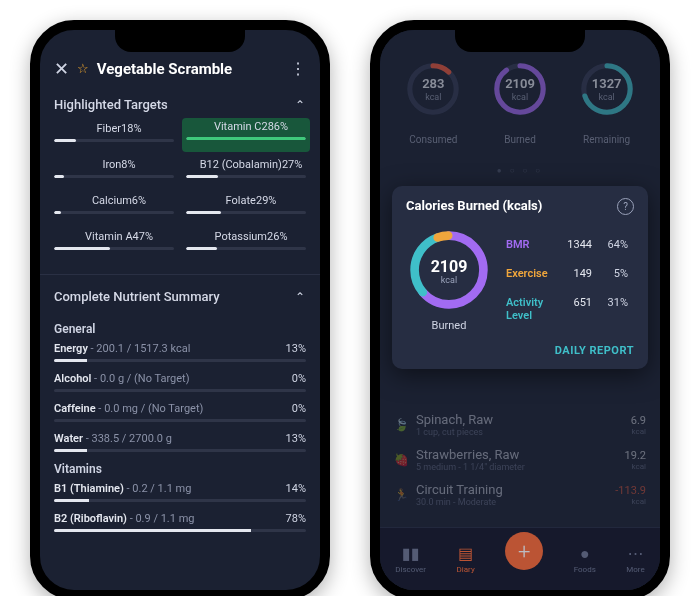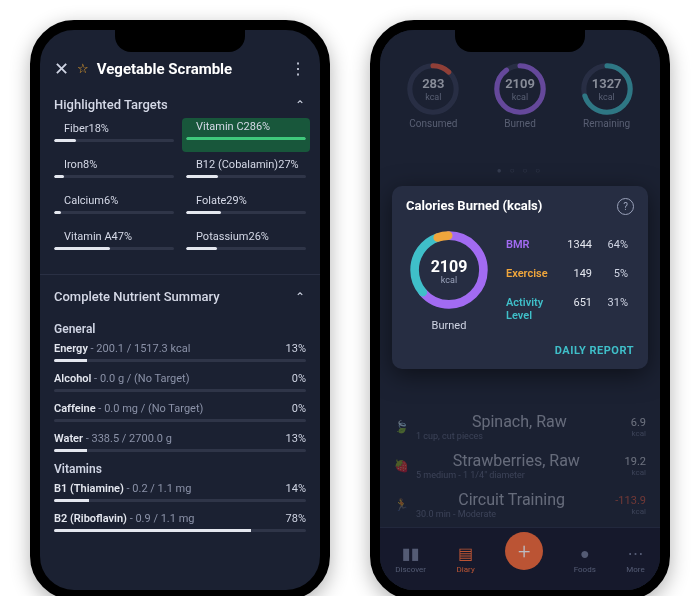--- a/index.html
+++ b/index.html
@@ -10,39 +10,39 @@
   
   .p1 .topbar{display:flex;align-items:center;padding:28px 14px 6px 14px;gap:8px;}
   .p1 .close-icon{font-size:18px;color:#cfd4e3;}
   .p1 .star-icon{color:#f4a82c;font-size:13px;}
   .p1 .title{font-weight:700;font-size:15px;color:#fff;flex:1;}
   .p1 .kebab{color:#cfd4e3;font-size:16px;}
   .section-hdr{display:flex;justify-content:space-between;align-items:center;padding:12px 15px 4px 14px;font-size:13px;color:#d5d9e7;font-weight:500;}
   .chev{font-size:12px;color:#cfd4e3;}
   .targets{display:grid;grid-template-columns:1fr 1fr;gap:4px 12px;padding:4px 14px 10px 14px;}
   .t-cell{position:relative;padding:2px 0 10px 0;}
-  .t-row{display:flex;justify-content:flex-start;font-size:11px;color:#d5d9e7;padding-left:10px;}
+  .t-row{display:flex;justify-content:center;font-size:11px;color:#d5d9e7;padding-left:10px;}
   .t-bar{height:3px;background:#2f3548;border-radius:2px;margin-top:4px;position:relative;overflow:hidden;}
   .t-bar>span{display:block;height:100%;background:#e4e7ef;border-radius:2px;}
   .vc .t-bar>span{background:#3fc97b;}
   .vc{background:#18573b;border-radius:4px;padding:2px 4px 10px 4px;margin:-2px -4px 0 -4px;}
   .summary{padding:4px 14px 14px 14px;}
   .grp-label{font-weight:600;font-size:12px;color:#cfd4e3;margin:10px 0 6px 0;}
   .s-row{margin-bottom:10px;}
   .s-line{display:flex;justify-content:space-between;align-items:baseline;font-size:11px;}
   .s-name{font-weight:600;color:#e4e7ef;}
   .s-val{color:#8b92a8;font-weight:400;}
   .s-pct{color:#cfd4e3;}
   .s-bar{height:3px;background:#2f3548;border-radius:2px;margin-top:4px;overflow:hidden;}
   .s-bar>span{display:block;height:100%;background:#e4e7ef;}
   .divider{height:1px;background:#2a3044;margin:4px 0 2px 0;}
   
   .p2 .dim{position:absolute;inset:0;background:#1b2132;}
   .p2 .rings{position:absolute;top:30px;left:0;right:0;display:flex;justify-content:space-around;padding:0 10px;opacity:.55;}
-  .ring{display:flex;flex-direction:column;align-items:center;gap:0;}
+  .ring{display:flex;flex-direction:column;align-items:center;gap:16px;}
   .ring svg{width:58px;height:58px;}
   .ring-num{position:absolute;width:58px;text-align:center;top:16px;font-size:13px;font-weight:600;color:#e4e7ef;}
   .ring-unit{position:absolute;width:58px;text-align:center;top:32px;font-size:9px;color:#8b92a8;}
   .ring-lbl{font-size:10px;color:#8b92a8;}
   .pagedots{position:absolute;top:136px;left:0;right:0;text-align:center;color:#4a5168;font-size:8px;letter-spacing:3px;opacity:.55;}
   .card{position:absolute;top:156px;left:12px;right:12px;background:#262d42;border-radius:10px;padding:12px 14px 12px 14px;box-shadow:0 6px 24px rgba(0,0,0,0.5);}
   .card-hdr{display:flex;justify-content:space-between;align-items:flex-start;margin-bottom:12px;}
   .card-title{font-weight:700;font-size:13px;color:#fff;}
   .help-icon{width:15px;height:15px;border:1.5px solid #9aa2ba;border-radius:50%;display:flex;align-items:center;justify-content:center;font-size:10px;color:#9aa2ba;}
   .card-body{display:flex;gap:14px;align-items:center;}
@@ -57,21 +57,21 @@
   .lg .vl{flex:0 0 32px;text-align:right;color:#e4e7ef;}
   .lg .pc{flex:0 0 30px;text-align:right;color:#cfd4e3;}
   .lg.bmr .nm{color:#a26bf2;}
   .lg.ex .nm{color:#f0a63c;}
   .lg.act .nm{color:#3fbfc9;}
   .daily-report{text-align:right;margin-top:12px;color:#3fbfc9;font-weight:700;font-size:11px;letter-spacing:.5px;}
   .bg-list{position:absolute;top:382px;left:0;right:0;padding:0 14px;opacity:.4;}
   .bg-item{display:flex;align-items:center;gap:8px;margin-bottom:10px;font-size:11px;}
   .bg-ic{width:14px;text-align:center;font-size:12px;}
   .bg-txt{flex:1;}
-  .bg-txt .ln1{color:#d5d9e7;font-size:16px;text-align:center;}
+  .bg-txt .ln1{color:#d5d9e7;font-size:13px;}
   .bg-txt .ln2{color:#6d7590;font-size:9px;}
   .bg-cal{text-align:right;}
   .bg-cal .n{font-size:11px;}
   .bg-cal .u{font-size:8px;color:#6d7590;}
   .bg-cal.neg .n{color:#f05a3c;}
   .tabbar{position:absolute;bottom:0;left:0;right:0;height:62px;background:#14182a;display:flex;justify-content:space-around;align-items:center;border-top:1px solid #262d42;opacity:.7;}
   .tab{display:flex;flex-direction:column;align-items:center;gap:2px;font-size:8px;color:#6d7590;}
   .tab.active{color:#ff6b35;}
   .tab .ti{font-size:16px;}
   .fab{width:38px;height:38px;border-radius:50%;background:#ff6b35;display:flex;align-items:center;justify-content:center;color:#fff;font-size:22px;font-weight:300;margin-top:-16px;}

